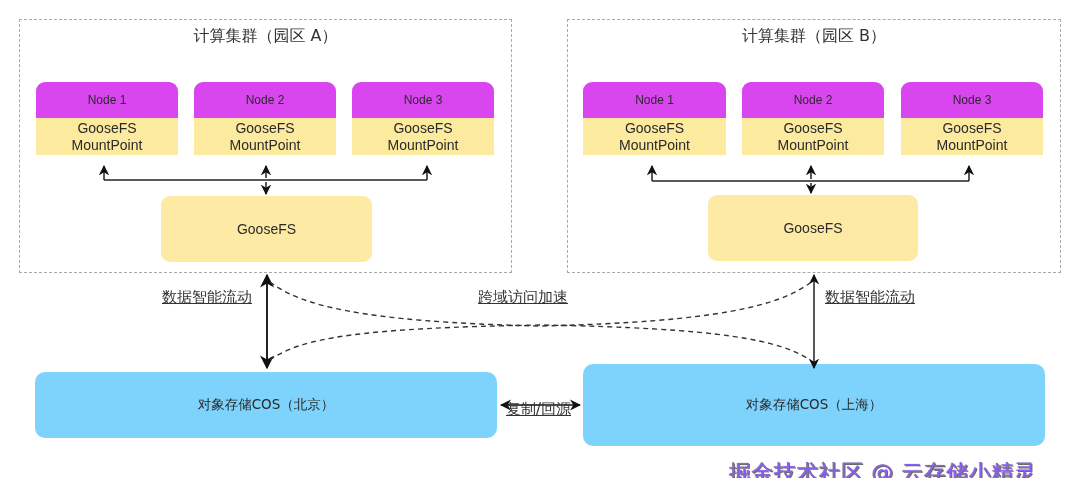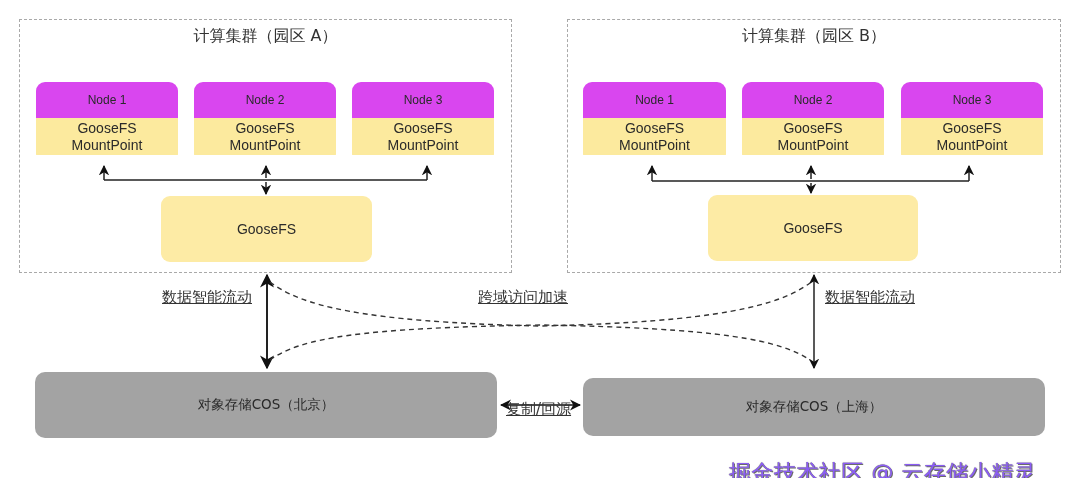--- a/index.html
+++ b/index.html
@@ -9,21 +9,21 @@
   .cluster { border:1.5px dashed #a9a9a9; box-sizing:border-box; }
   .cluster-title { position:absolute; left:0; right:0; top:6px; text-align:center;
                    font-size:16px; color:#333; font-family:"DejaVu Sans",sans-serif; }
   .node { border-radius:9px; overflow:hidden; box-sizing:border-box; }
   .node-top { height:36px; background:#d946ef; display:flex; align-items:center;
               justify-content:center; font-size:12px; color:#2a2a2a; }
   .node-bot { height:37px; background:#fcea9e; display:flex; flex-direction:column;
               align-items:center; justify-content:center; font-size:14px; line-height:17px; color:#2a2a2a; }
   .goosefs { background:#fdeba5; border-radius:9px; display:flex; align-items:center;
              justify-content:center; font-size:14px; color:#2a2a2a; }
-  .cos { background:#a3a3a3; border-radius:10px; display:flex; align-items:center;
+  .cos { background:#7dd3fc; border-radius:10px; display:flex; align-items:center;
          justify-content:center; font-size:13.5px; color:#2a2a2a; font-family:"DejaVu Sans",sans-serif; }
   .label { font-size:15px; color:#333; font-family:"DejaVu Sans",sans-serif; white-space:nowrap;text-decoration:underline; }
   .watermark { font-size:22px; color:#8b5cf6; white-space:nowrap; font-family:"DejaVu Sans",sans-serif;
                text-shadow: 1px 1px 0 #6b6b6b, -0.5px -0.5px 0 #9a9a9a, 0 0 1px #777; letter-spacing:0.5px;margin-top:24px; }
   svg.overlay { position:absolute; left:0; top:0; pointer-events:none; }
 </style>
 </head>
 <body>
 
 <div class="abs cluster" style="left:19px;top:19px;width:493px;height:254px;">
@@ -72,21 +72,21 @@
 <div class="abs node" style="left:901px;top:82px;width:142px;height:81px;">
   <div class="node-top">Node 3</div>
   <div class="node-bot">
     <span>GooseFS</span>
     <span>MountPoint</span>
   </div>
 </div>
 <div class="abs goosefs" style="left:708px;top:195px;width:210px;height:66px;">GooseFS</div>
 
 <div class="abs cos" style="left:35px;top:372px;width:462px;height:66px;">对象存储COS（北京）</div>
-<div class="abs cos" style="left:583px;top:378px;width:462px;height:58px;">对象存储COS（上海）</div>
+<div class="abs cos" style="left:583px;top:364px;width:462px;height:82px;">对象存储COS（上海）</div>
 
 <svg class="overlay" width="1080" height="478">
   <defs>
     <marker id="ah" viewBox="0 0 10 10" refX="9" refY="5" markerWidth="7" markerHeight="7" orient="auto-start-reverse">
       <path d="M0,0 L10,5 L0,10 L3,5 z" fill="#111"></path>
     </marker>
   </defs>
 
   <g stroke="#222" stroke-width="1.5" fill="none">
     <path d="M104,180 L427,180"></path>

